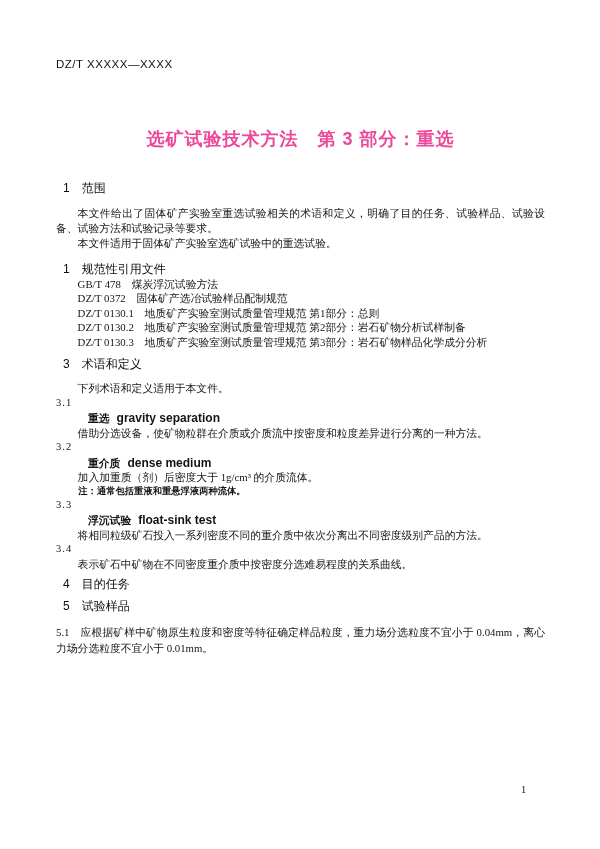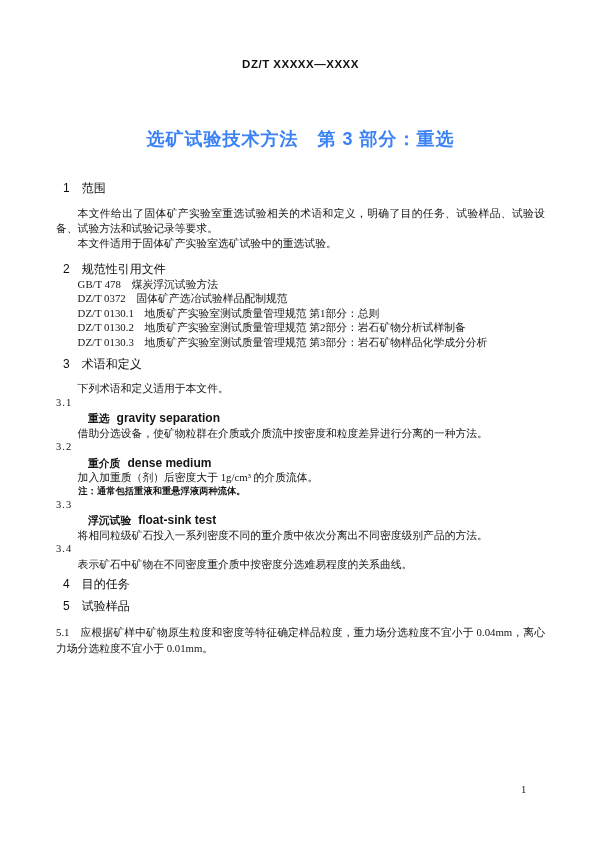--- a/index.html
+++ b/index.html
@@ -13,37 +13,37 @@
     width:600px; height:849px;
     margin:0 auto;
     background:#ffffff;
     color:#141414;
     overflow:hidden;
   }
   .content { padding:57px 55px 0 56px; }
 
   .std-no {
     display:block;
-    text-align:center;
+    text-align:left;
     font-family:"Liberation Sans", sans-serif;
-    font-weight:700;
+    font-weight:400;
     font-size:11.5px;
     line-height:14px;
     letter-spacing:0.5px;
     color:#101010;
   }
   .doc-title {
     margin:56px 0 0 0;
     text-align:center;
     font-family:"Liberation Sans", sans-serif;
     font-weight:700;
     font-size:18px;
     line-height:24px;
     letter-spacing:1px;
-    color:#3b82f6;
+    color:#ec4899;
   }
   .sec-h {
     margin:0;
     padding-left:7px;
     font-family:"Liberation Sans", sans-serif;
     font-weight:400;
     font-size:12px;
     line-height:14px;
     color:#0d0d0d;
   }
@@ -124,21 +124,21 @@
   <div class="content">
 
     <span class="std-no">DZ/T XXXXX—XXXX</span>
 
     <h1 class="doc-title">选矿试验技术方法　第 3 部分：重选</h1>
 
     <h2 class="sec-h mt-h-scope">1　范围</h2>
     <p class="para mt-p1">本文件给出了固体矿产实验室重选试验相关的术语和定义，明确了目的任务、试验样品、试验设备、试验方法和试验记录等要求。</p>
     <p class="para">本文件适用于固体矿产实验室选矿试验中的重选试验。</p>
 
-    <h2 class="sec-h mt-h-refs">2　规范性引用文件</h2>
+    <h2 class="sec-h mt-h-refs">1　规范性引用文件</h2>
     <div class="mt-refs-list">
       <p class="ref-line">GB/T 478　煤炭浮沉试验方法</p>
       <p class="ref-line">DZ/T 0372　固体矿产选冶试验样品配制规范</p>
       <p class="ref-line">DZ/T 0130.1　地质矿产实验室测试质量管理规范 第1部分：总则</p>
       <p class="ref-line">DZ/T 0130.2　地质矿产实验室测试质量管理规范 第2部分：岩石矿物分析试样制备</p>
       <p class="ref-line">DZ/T 0130.3　地质矿产实验室测试质量管理规范 第3部分：岩石矿物样品化学成分分析</p>
     </div>
 
     <h2 class="sec-h mt-h-terms">3　术语和定义</h2>
     <p class="para mt-terms-intro">下列术语和定义适用于本文件。</p>

